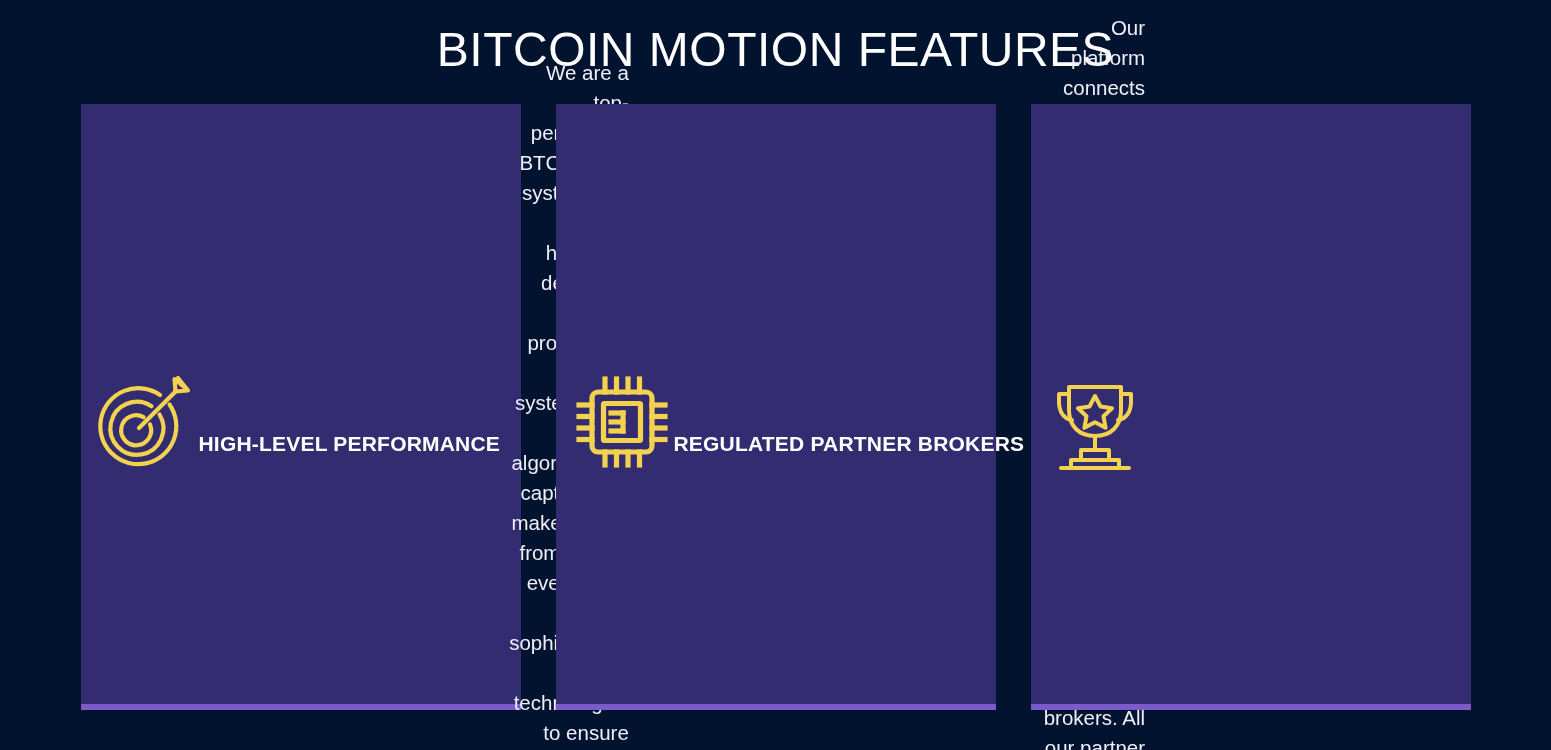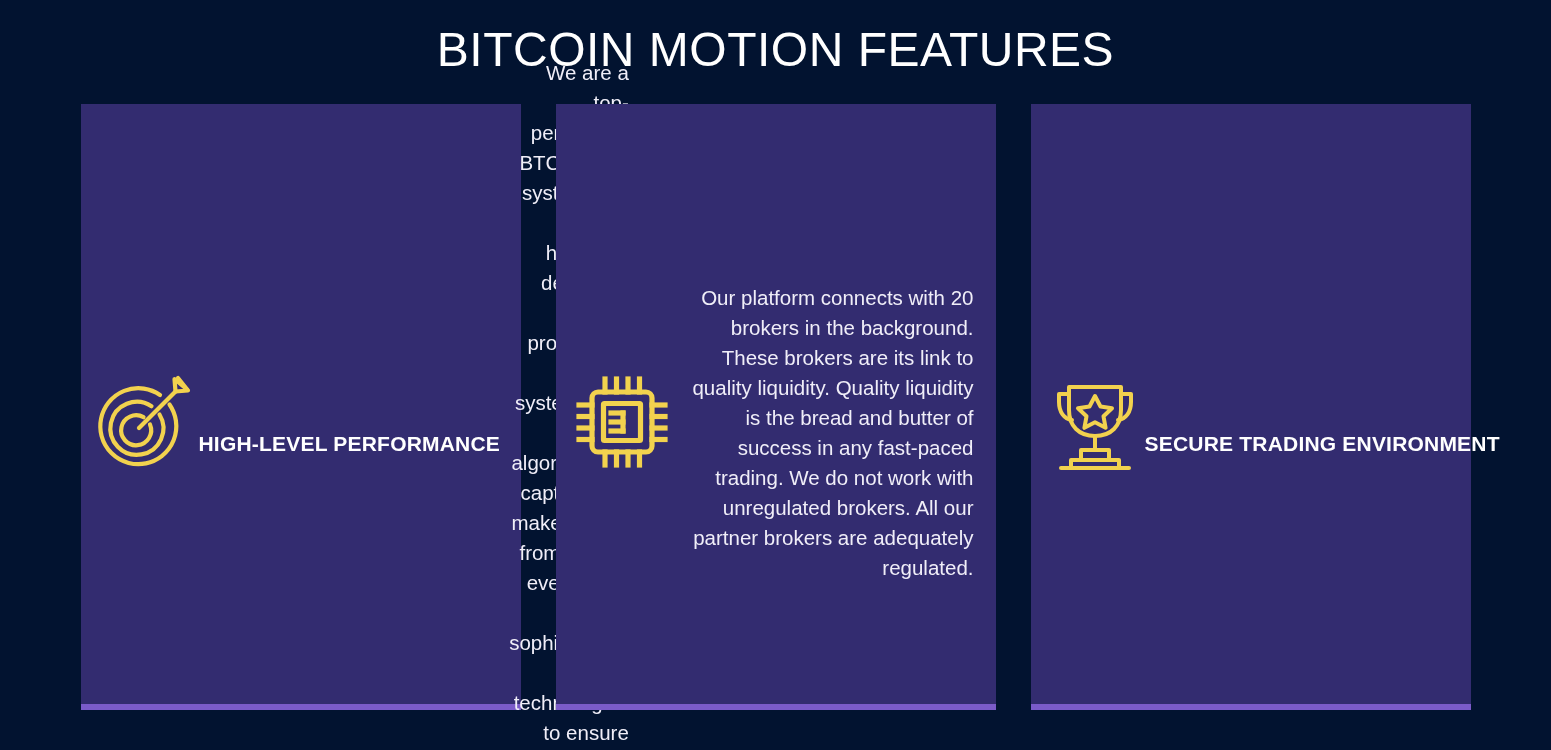--- a/index.html
+++ b/index.html
@@ -140,35 +140,35 @@
             <path d="M22 46.5 H9"></path>
             <path d="M22 58 H9"></path>
             <path d="M22 69.5 H9"></path>
             <path d="M82 35 H95"></path>
             <path d="M82 46.5 H95"></path>
             <path d="M82 58 H95"></path>
             <path d="M82 69.5 H95"></path>
           </g>
         </svg>
       </div>
+      <div class="card-title">REGULATED PARTNER BROKERS</div>
       <div class="card-body">Our platform connects with 20 brokers in the background. These brokers are its link to quality liquidity. Quality liquidity is the bread and butter of success in any fast-paced trading. We do not work with unregulated brokers. All our partner brokers are adequately regulated.</div>
     </div>
 
     <div class="feature-card">
       <div class="card-icon">
         <svg width="100" height="100" viewBox="0 0 100 100" fill="none" xmlns="http://www.w3.org/2000/svg">
           <g stroke="#F2D24E" stroke-width="4" fill="none" stroke-linecap="round" stroke-linejoin="round">
             <path d="M24 15 H76 V38 C76 54 66 64 50 64 C34 64 24 54 24 38 Z"></path>
             <path d="M24 22 H14 V30 C14 40 19 47 27 48"></path>
             <path d="M76 22 H86 V30 C86 40 81 47 73 48"></path>
             <path d="M50 64 V78"></path>
             <path d="M36 78 H64 V88 H36 Z"></path>
             <path d="M26 88 H74 V96 H26 Z"></path>
             <path d="M16 96 H84"></path>
             <path d="M50 24 L55.5 34.5 L67 36.2 L58.5 44.3 L60.6 55.8 L50 50.3 L39.4 55.8 L41.5 44.3 L33 36.2 L44.5 34.5 Z"></path>
           </g>
         </svg>
       </div>
-      <div class="card-title">SECURE TRADING ENVIRONMENT</div>
     </div>
 
   </div>
 </div>
 
 </body></html>

